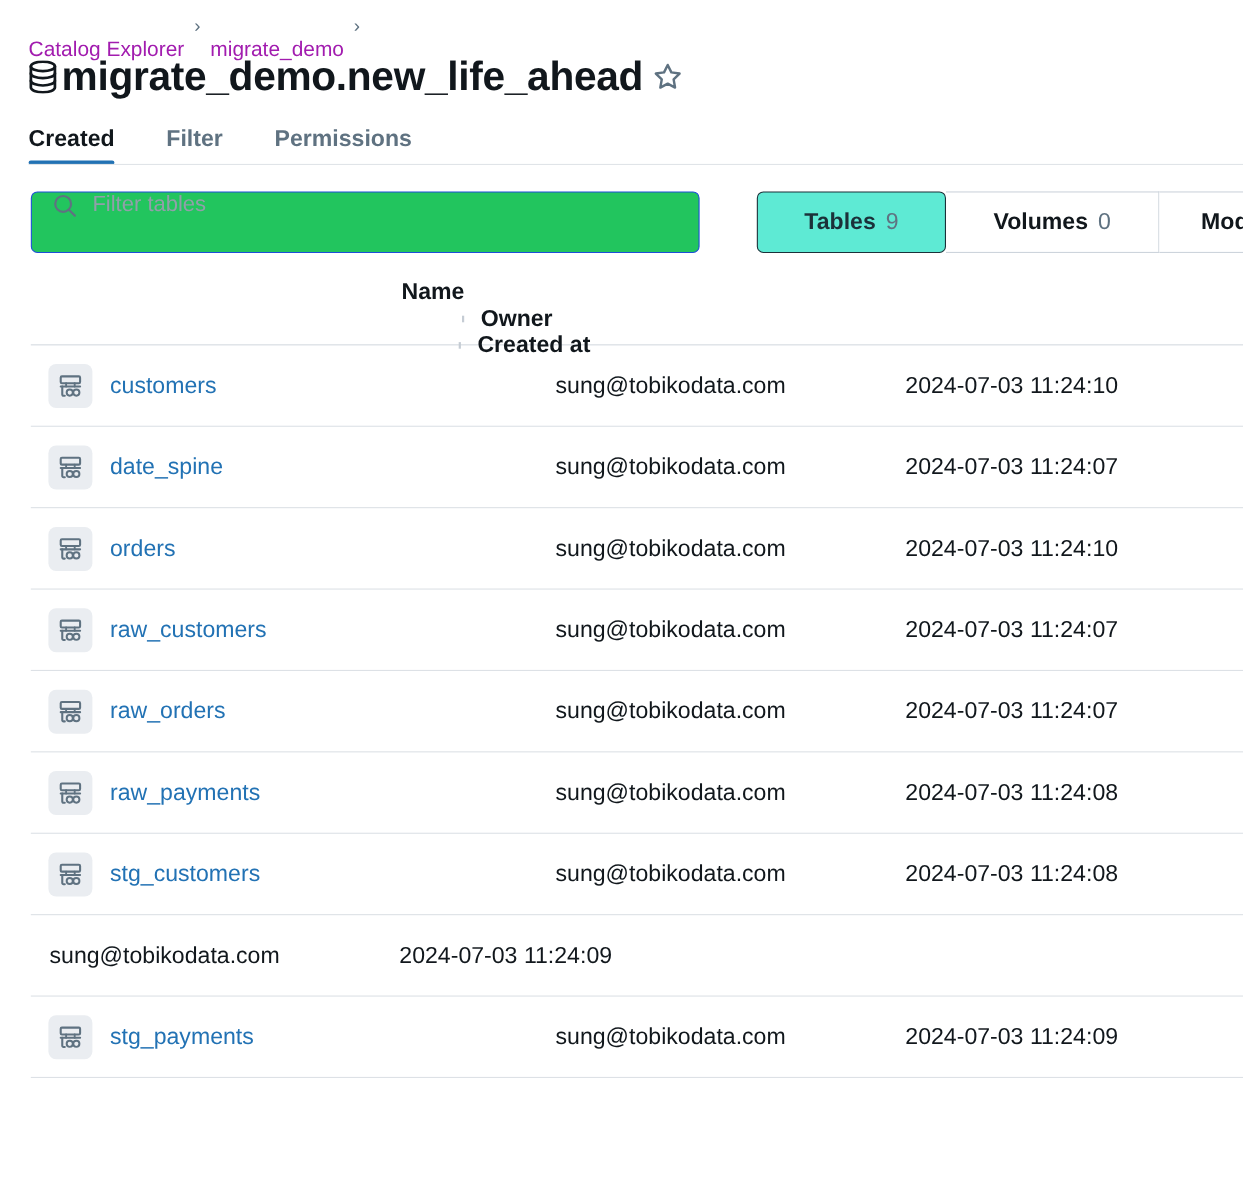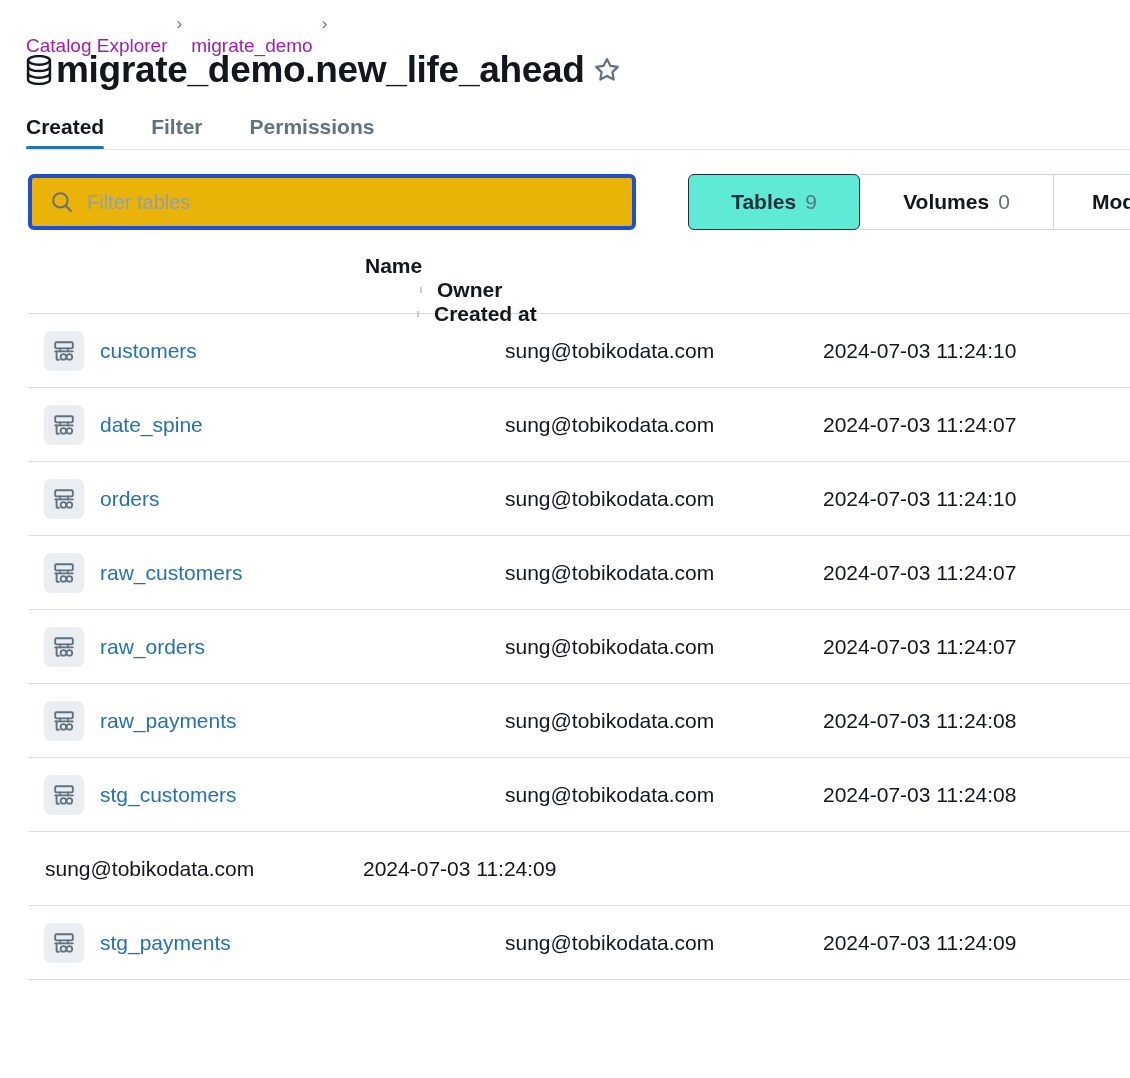--- a/index.html
+++ b/index.html
@@ -94,27 +94,27 @@
   
   .controls {
     position: relative;
     height: 70px;
     margin-top: 16px;
   }
   .search-box {
     position: absolute;
     left: 28px; top: 8px;
     width: 608px; height: 56px;
-    border: 4px solid #1d4ed8;
+    border: 1px solid #1d4ed8;
     border-radius: 6px;
     display: flex;
-    align-items: center;
+    align-items: flex-start;
     gap: 13px;
     padding: 0 18px;
-    background: #eab308;
+    background: #22c55e;
   }
   .search-icon { width: 24px; height: 24px; flex:0 0 auto; display:block; }
   .search-input {
     border: none;
     outline: none;
     font-family: "Liberation Sans", sans-serif;
     font-size: 20px;
     color: #11171c;
     background: transparent;
     width: 100%;

